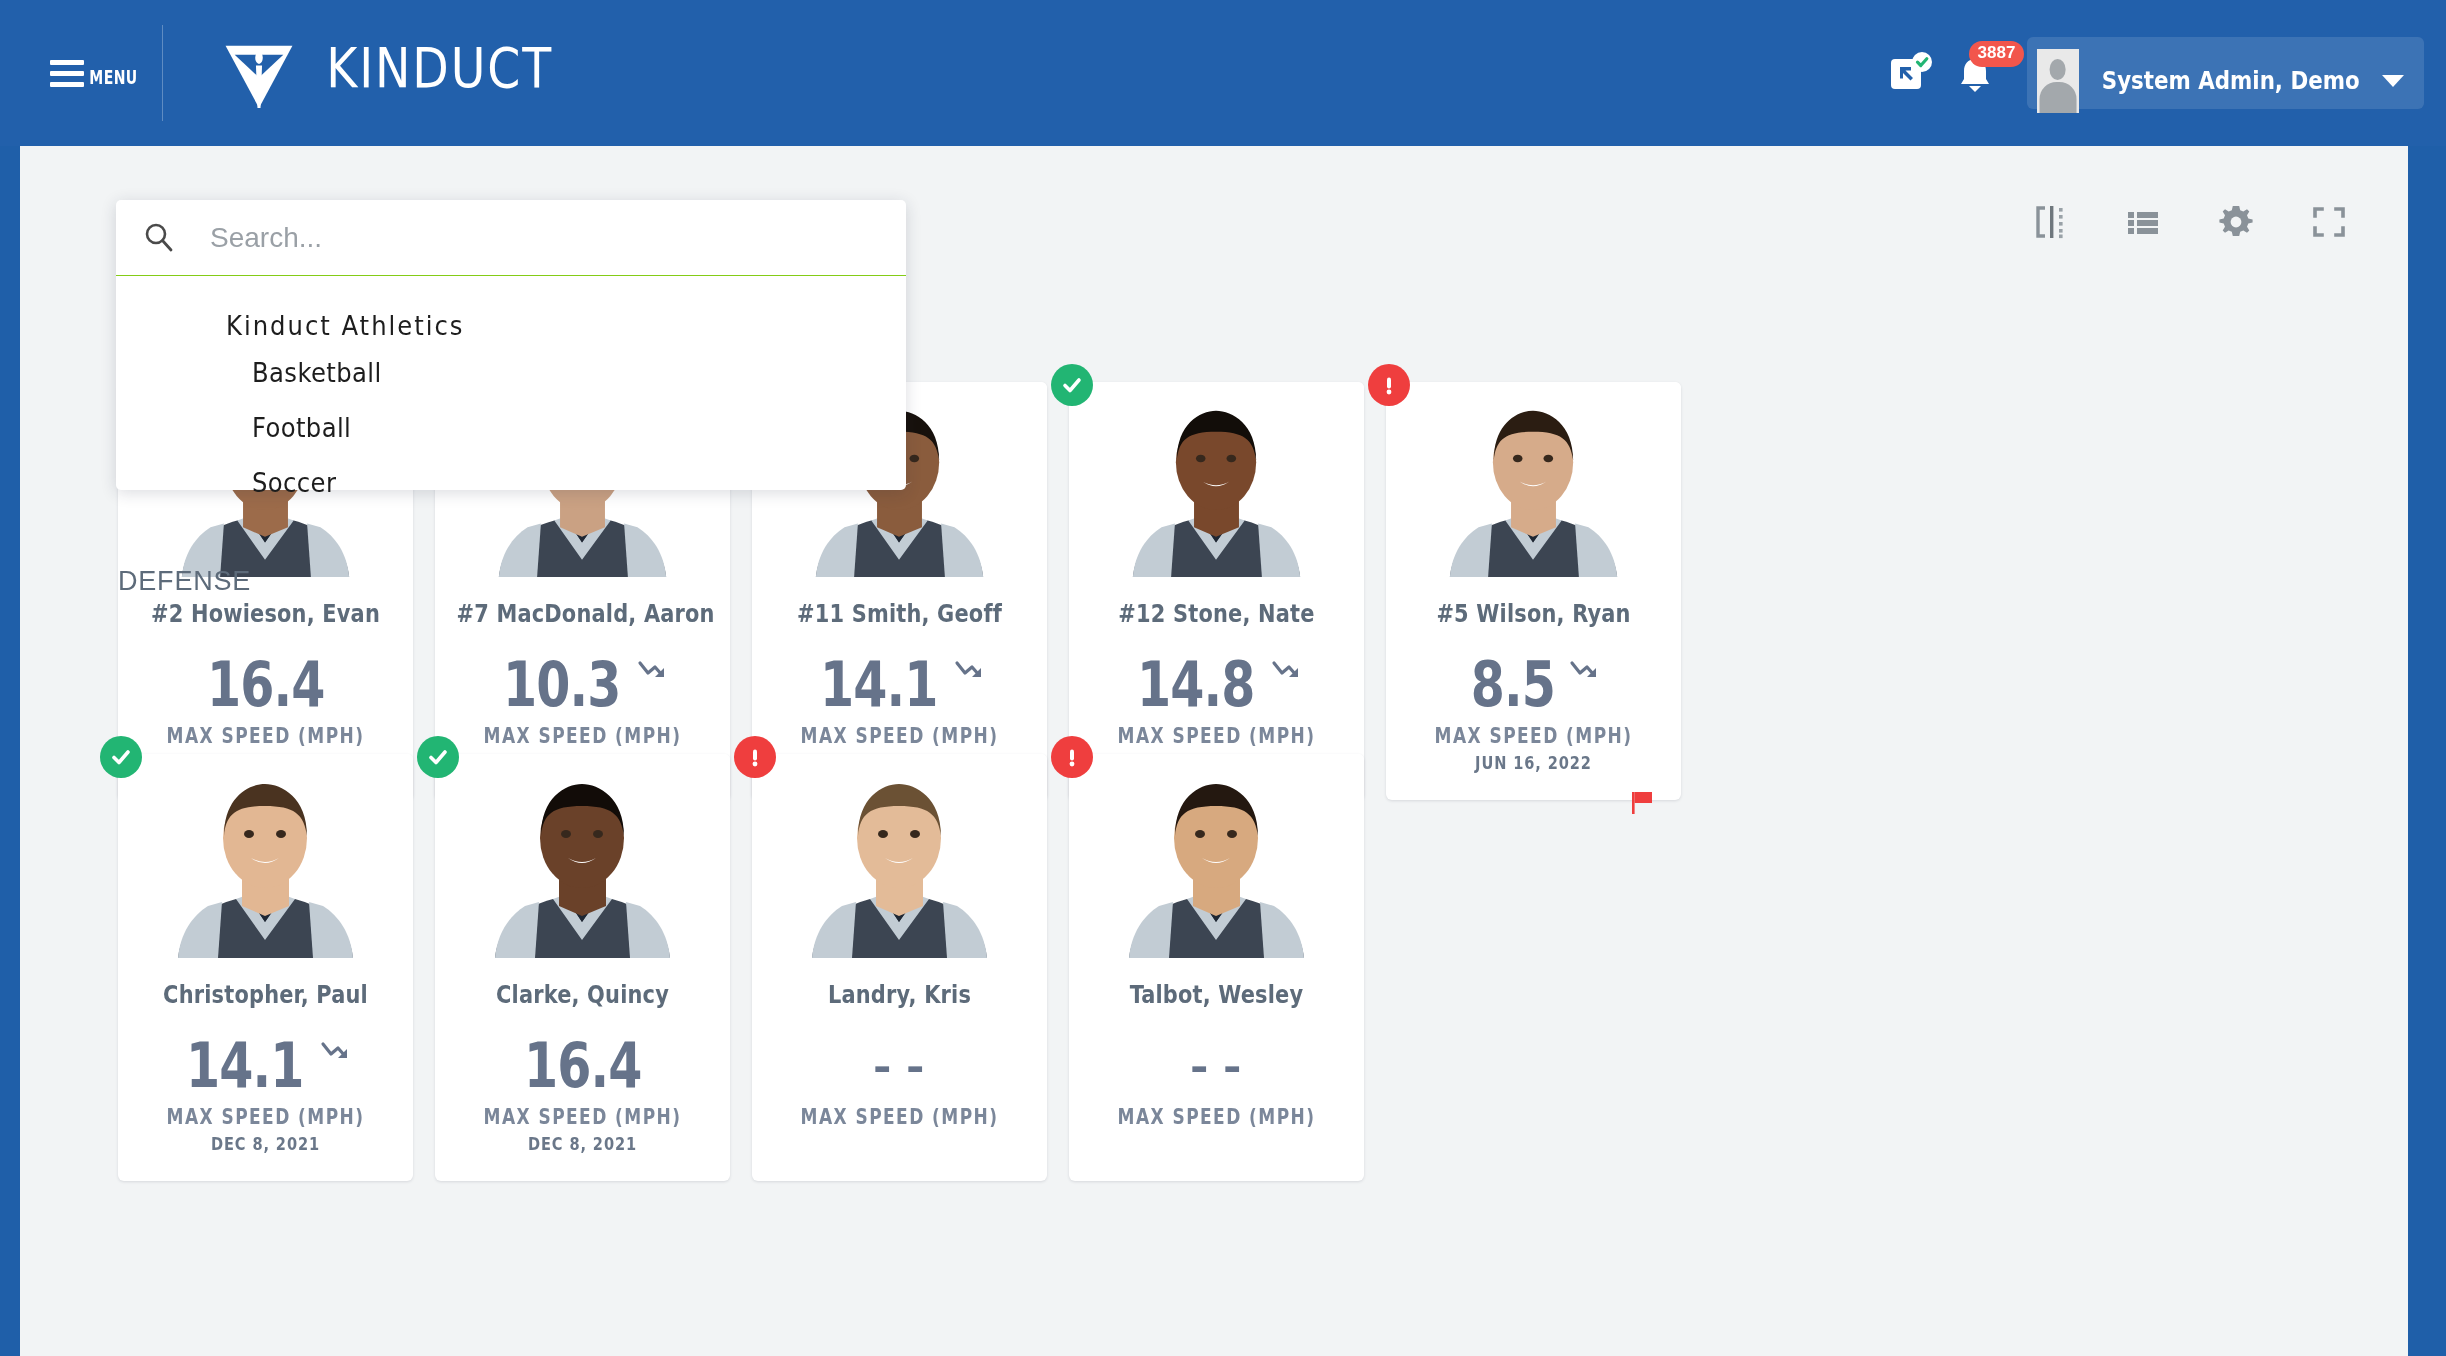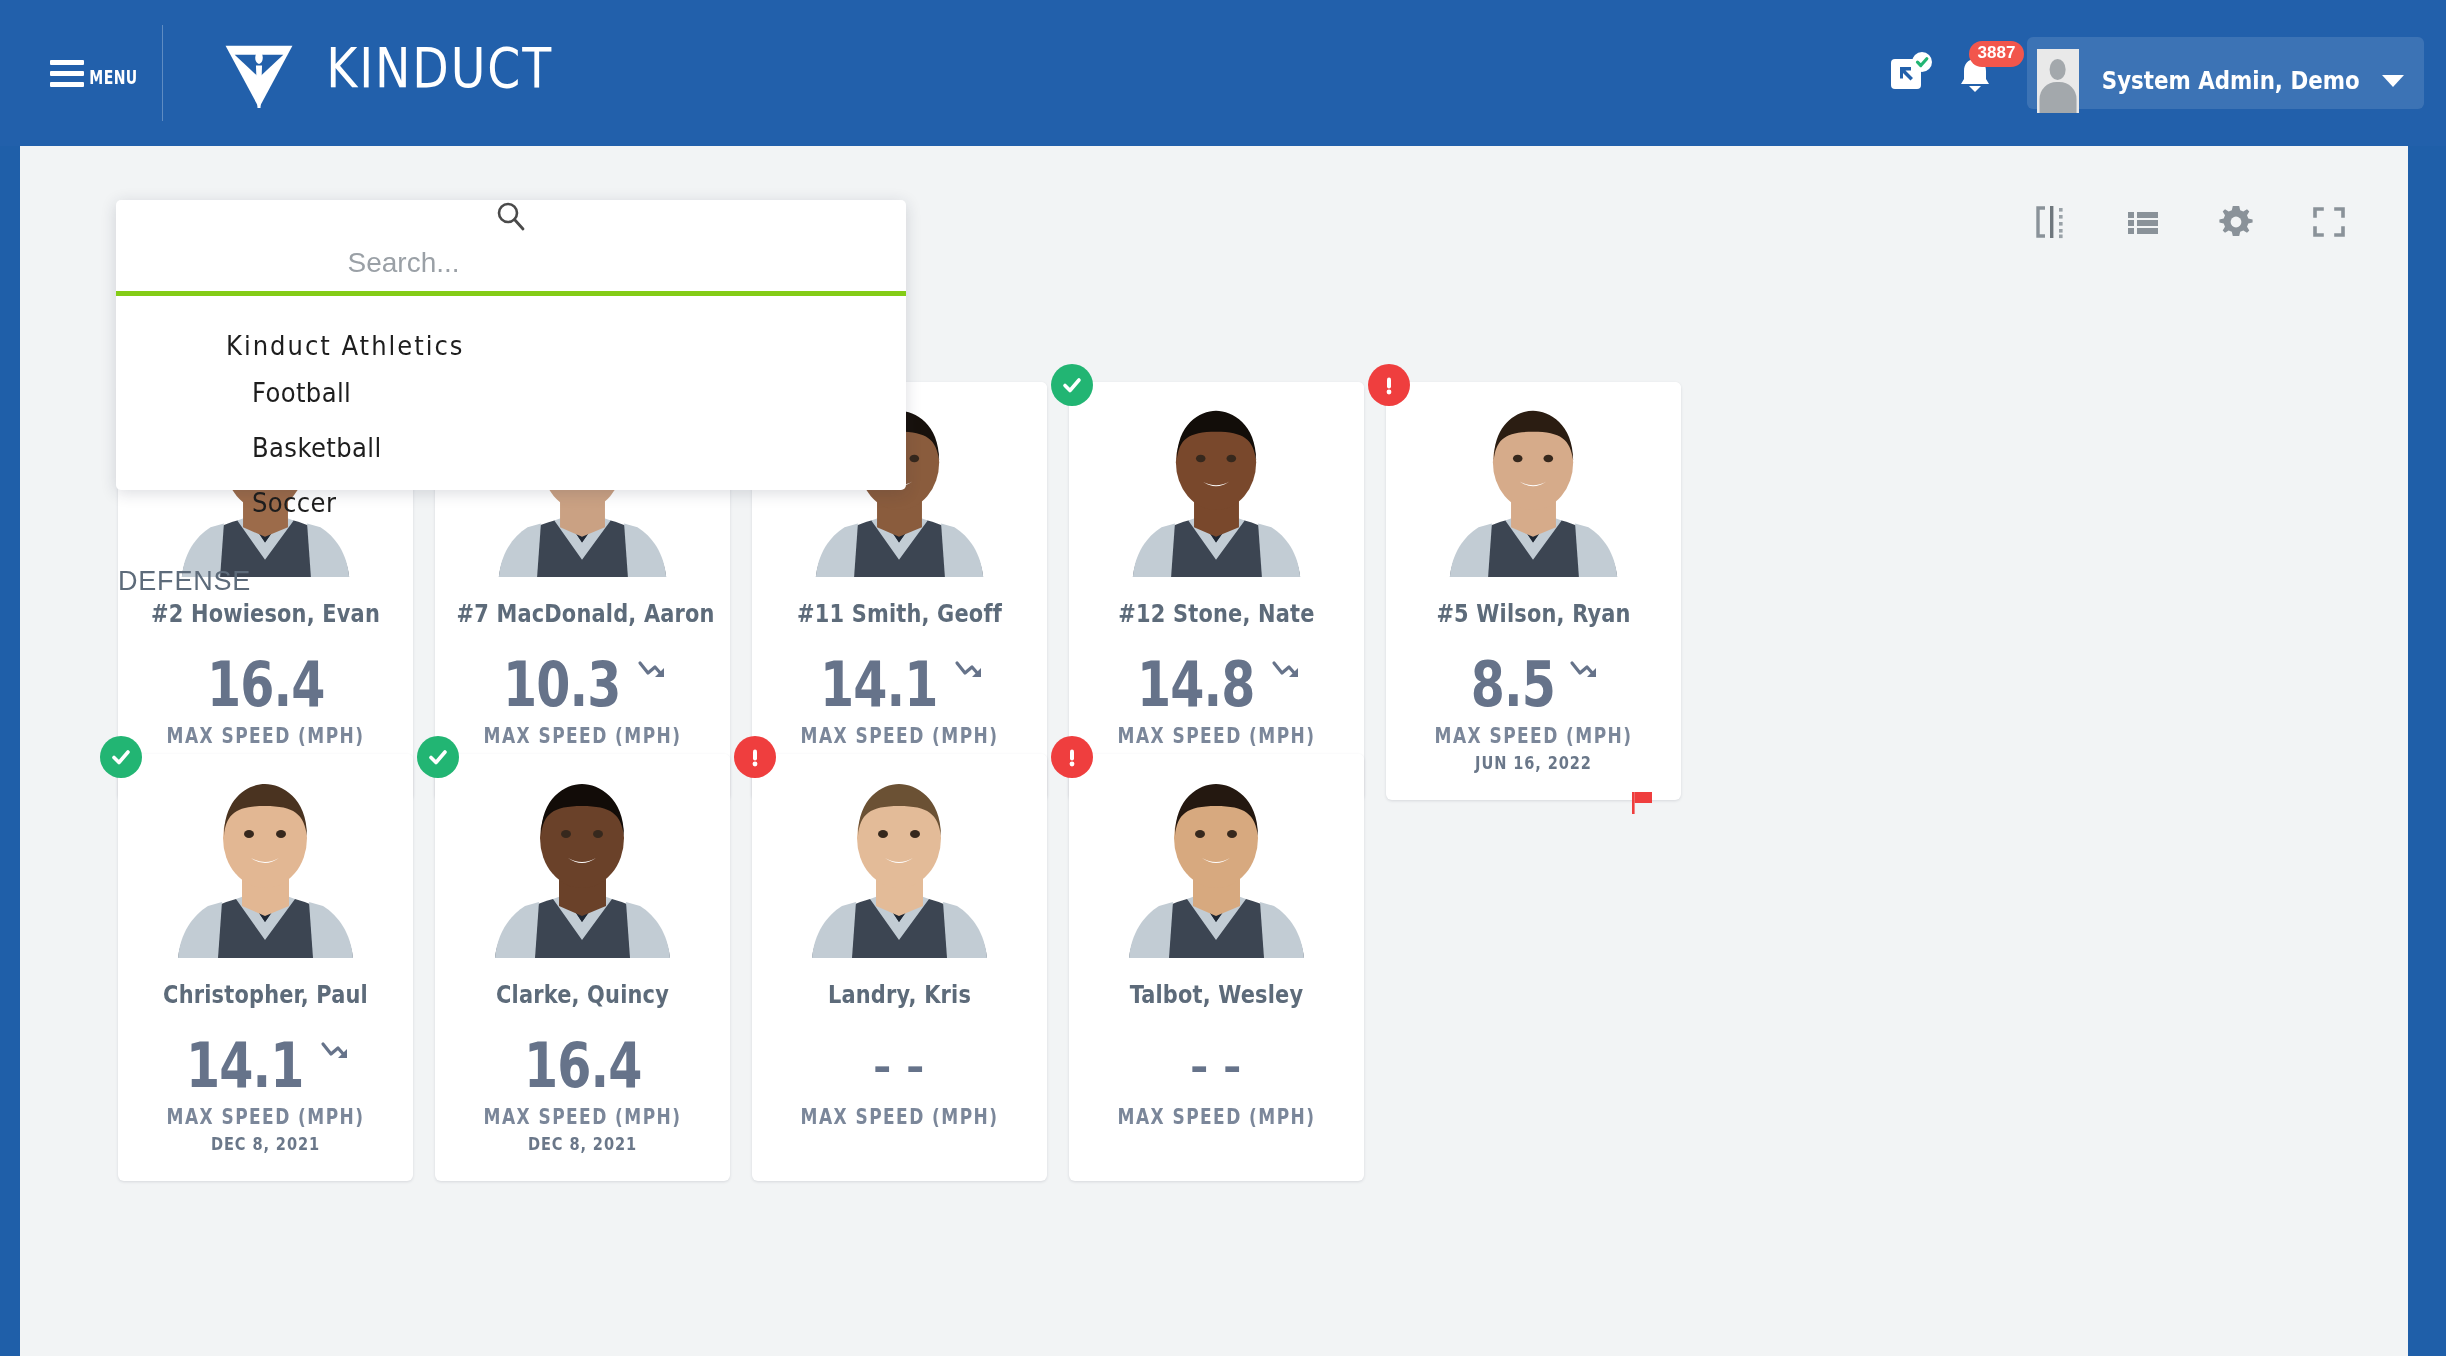--- a/index.html
+++ b/index.html
@@ -199,25 +199,24 @@
   .search-panel {
     position: absolute;
     left: 96px; top: 54px;
     width: 790px; height: 290px;
     background: #ffffff;
     border-radius: 5px;
     box-shadow: 0 3px 16px rgba(30,40,60,0.16);
     z-index: 40;
   }
   .search-bar {
-    height: 96px;
+    height: 76px;
     display: flex; align-items: center;
-    border-bottom: 5px solid #84cc16;
+    border-bottom: 1px solid #84cc16;
     padding: 0 26px;
-    flex-direction: column;
   }
   .search-glass { width: 34px; height: 34px; flex: 0 0 auto; }
   .search-input {
     flex: 1; border: none; outline: none;
     margin-left: 34px;
     font-size: 28px; color: #2b2b2b;
     font-family: "Liberation Sans", sans-serif;
     background: transparent;
   }
   .search-input::placeholder { color: #9aa0a6; }
@@ -660,20 +659,20 @@
     <div class="search-bar">
       <svg class="search-glass" viewBox="0 0 34 34">
         <circle cx="14" cy="13" r="9" stroke="#4a4a4a" stroke-width="2.6" fill="none"></circle>
         <line x1="20.5" y1="19.5" x2="29" y2="29" stroke="#4a4a4a" stroke-width="2.8" stroke-linecap="round"></line>
       </svg>
       <input class="search-input" type="text" placeholder="Search..." style="">
     </div>
     <div class="tree">
       <div class="tree-group">Kinduct Athletics</div>
       <div id="tree-items">
+          <div class="tree-item">Basketball</div>
           <div class="tree-item">Football</div>
-          <div class="tree-item">Basketball</div>
           <div class="tree-item">Soccer</div>
         </div>
     </div>
   </div>
 
 </div>
 
 </body></html>

